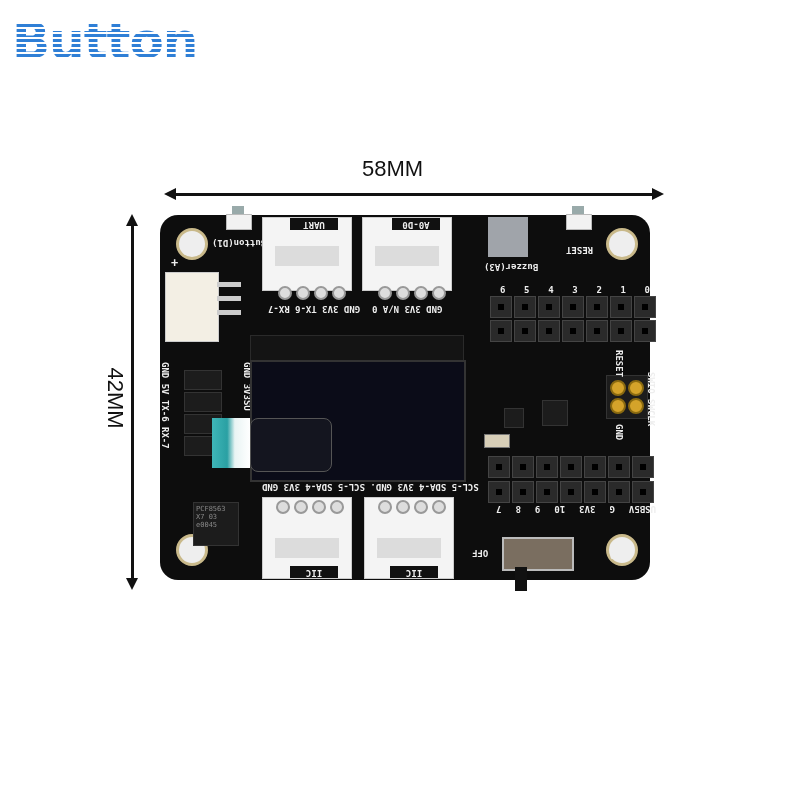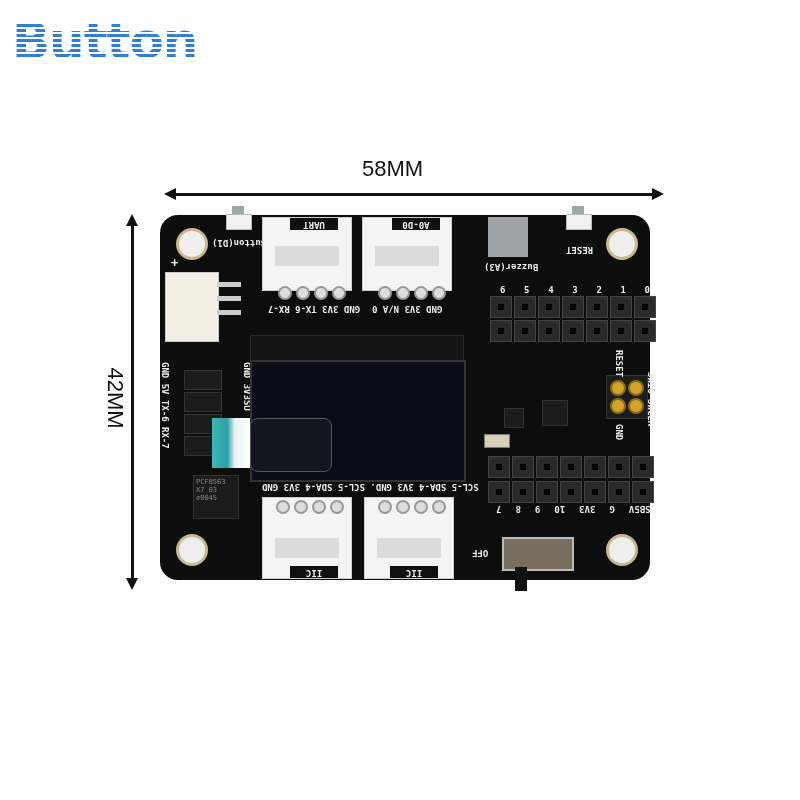--- a/index.html
+++ b/index.html
@@ -101,21 +101,21 @@
 <div class="pin" style="left:432px;top:286px;"></div>
 
 <div class="silk flip" style="left:268px;top:304px;">GND 3V3 TX-6 RX-7</div>
 <div class="silk flip" style="left:372px;top:304px;">GND 3V3 N/A 0</div>
 
 <div class="silk rot90" style="left:170px;top:362px;">GND 5V TX-6 RX-7</div>
 <div class="chip" style="left:184px;top:370px;width:36px;height:18px;"></div>
 <div class="chip" style="left:184px;top:392px;width:36px;height:18px;"></div>
 <div class="chip" style="left:184px;top:414px;width:36px;height:18px;"></div>
 <div class="chip" style="left:184px;top:436px;width:36px;height:18px;"></div>
-<div class="chip" style="left:193px;top:475px;width:40px;height:38px;padding:2px;">PCF8563 X7 03 e0045</div>
+<div class="chip" style="left:193px;top:502px;width:40px;height:38px;padding:2px;">PCF8563 X7 03 e0045</div>
 <div class="silk rot90" style="left:252px;top:362px;">GND 3V3SU</div>
 
 <div class="oled-top"></div>
 <div class="oled"></div>
 <div class="tape"></div>
 <div class="tape-film"></div>
 <div class="silk flip" style="left:262px;top:482px;">SCL-5 SDA-4 3V3 GND. SCL-5 SDA-4 3V3 GND</div>
 
 <div class="conn" style="left:262px;top:497px;width:88px;height:80px;">
   <div class="conn-inner" style="top:40px;"></div>

